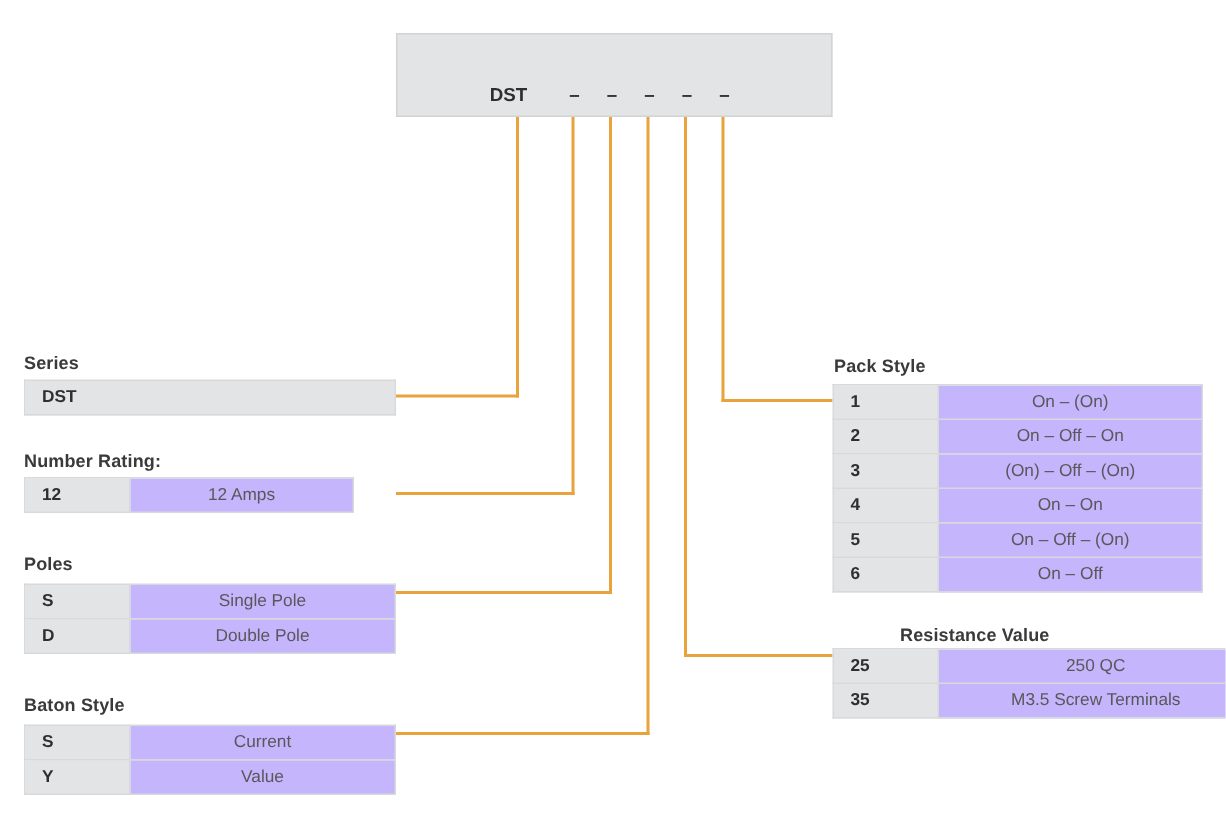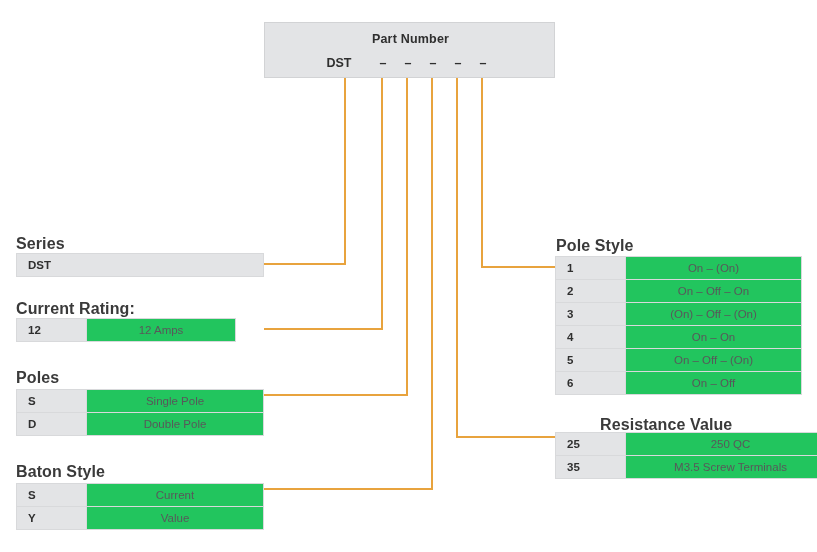--- a/index.html
+++ b/index.html
@@ -51,21 +51,21 @@
     font-size: 12.5px;
     font-weight: bold;
     color: #2f2f2f;
     text-align: center;
     line-height: 18px;
   }
 
   
   .section-heading {
     position: absolute;
-    font-size: 16px;
+    font-size: 12px;
     font-weight: bold;
     color: #3a3a3a;
     letter-spacing: .1px;
     white-space: nowrap;
   }
 
   
   .opt-table {
     position: absolute;
     border-collapse: collapse;
@@ -82,21 +82,21 @@
   }
   .opt-table td.code {
     width: 70px;
     background: #e3e4e6;
     font-weight: bold;
     color: #2f2f2f;
     padding-left: 11px;
     text-align: left;
   }
   .opt-table td.desc {
-    background: #22c55e;
+    background: #c4b5fd;
     color: #58585a;
     text-align: center;
     font-weight: normal;
   }
   .opt-table td.code-full {
     background: #e3e4e6;
     font-weight: bold;
     color: #2f2f2f;
     padding-left: 11px;
     text-align: left;
@@ -107,21 +107,20 @@
     position: absolute;
     background: #e8a33d;
   }
   .conn.v { width: 2px; }
   .conn.h { height: 2px; }
 </style>
 </head>
 <body>
 
 <div id="part-number-box">
-  <div id="part-number-title">Part Number</div>
   <div id="part-number-pattern">
     <span class="pn-seg" style="left:56px;width:36px;">DST</span>
     <span class="pn-seg" style="left:104px;width:28px;">–</span>
     <span class="pn-seg" style="left:129px;width:28px;">–</span>
     <span class="pn-seg" style="left:154px;width:28px;">–</span>
     <span class="pn-seg" style="left:179px;width:28px;">–</span>
     <span class="pn-seg" style="left:204px;width:28px;">–</span>
   </div>
 </div>
 
@@ -145,21 +144,21 @@
 
 <div class="section-heading" style="left:16px; top:235px;">Series</div>
 <table class="opt-table" style="left:16px; top:253px; width:248px;">
   <tbody>
       <tr>
     <td class="code-full" colspan="2">DST</td>
   </tr>
 </tbody>
   </table>
 
-<div class="section-heading" style="left:16px; top:300px;">Current Rating:</div>
+<div class="section-heading" style="left:16px; top:300px;">Number Rating:</div>
 <table class="opt-table" style="left:16px; top:318px; width:220px;">
   <tbody>
       <tr>
     <td class="code">12</td>
     <td class="desc">12 Amps</td>
   </tr>
 </tbody>
   </table>
 
 <div class="section-heading" style="left:16px; top:369px;text-align:center;">Poles</div>
@@ -183,21 +182,21 @@
     <td class="code">S</td>
     <td class="desc">Current</td>
   </tr>
   <tr>
     <td class="code">Y</td>
     <td class="desc">Value</td>
   </tr>
 </tbody>
   </table>
 
-<div class="section-heading" style="left:556px; top:237px;">Pole Style</div>
+<div class="section-heading" style="left:556px; top:237px;">Pack Style</div>
 <table class="opt-table" style="left:555px; top:256px; width:247px;">
   <tbody>
       <tr>
     <td class="code">1</td>
     <td class="desc">On – (On)</td>
   </tr>
   <tr>
     <td class="code">2</td>
     <td class="desc">On – Off – On</td>
   </tr>

